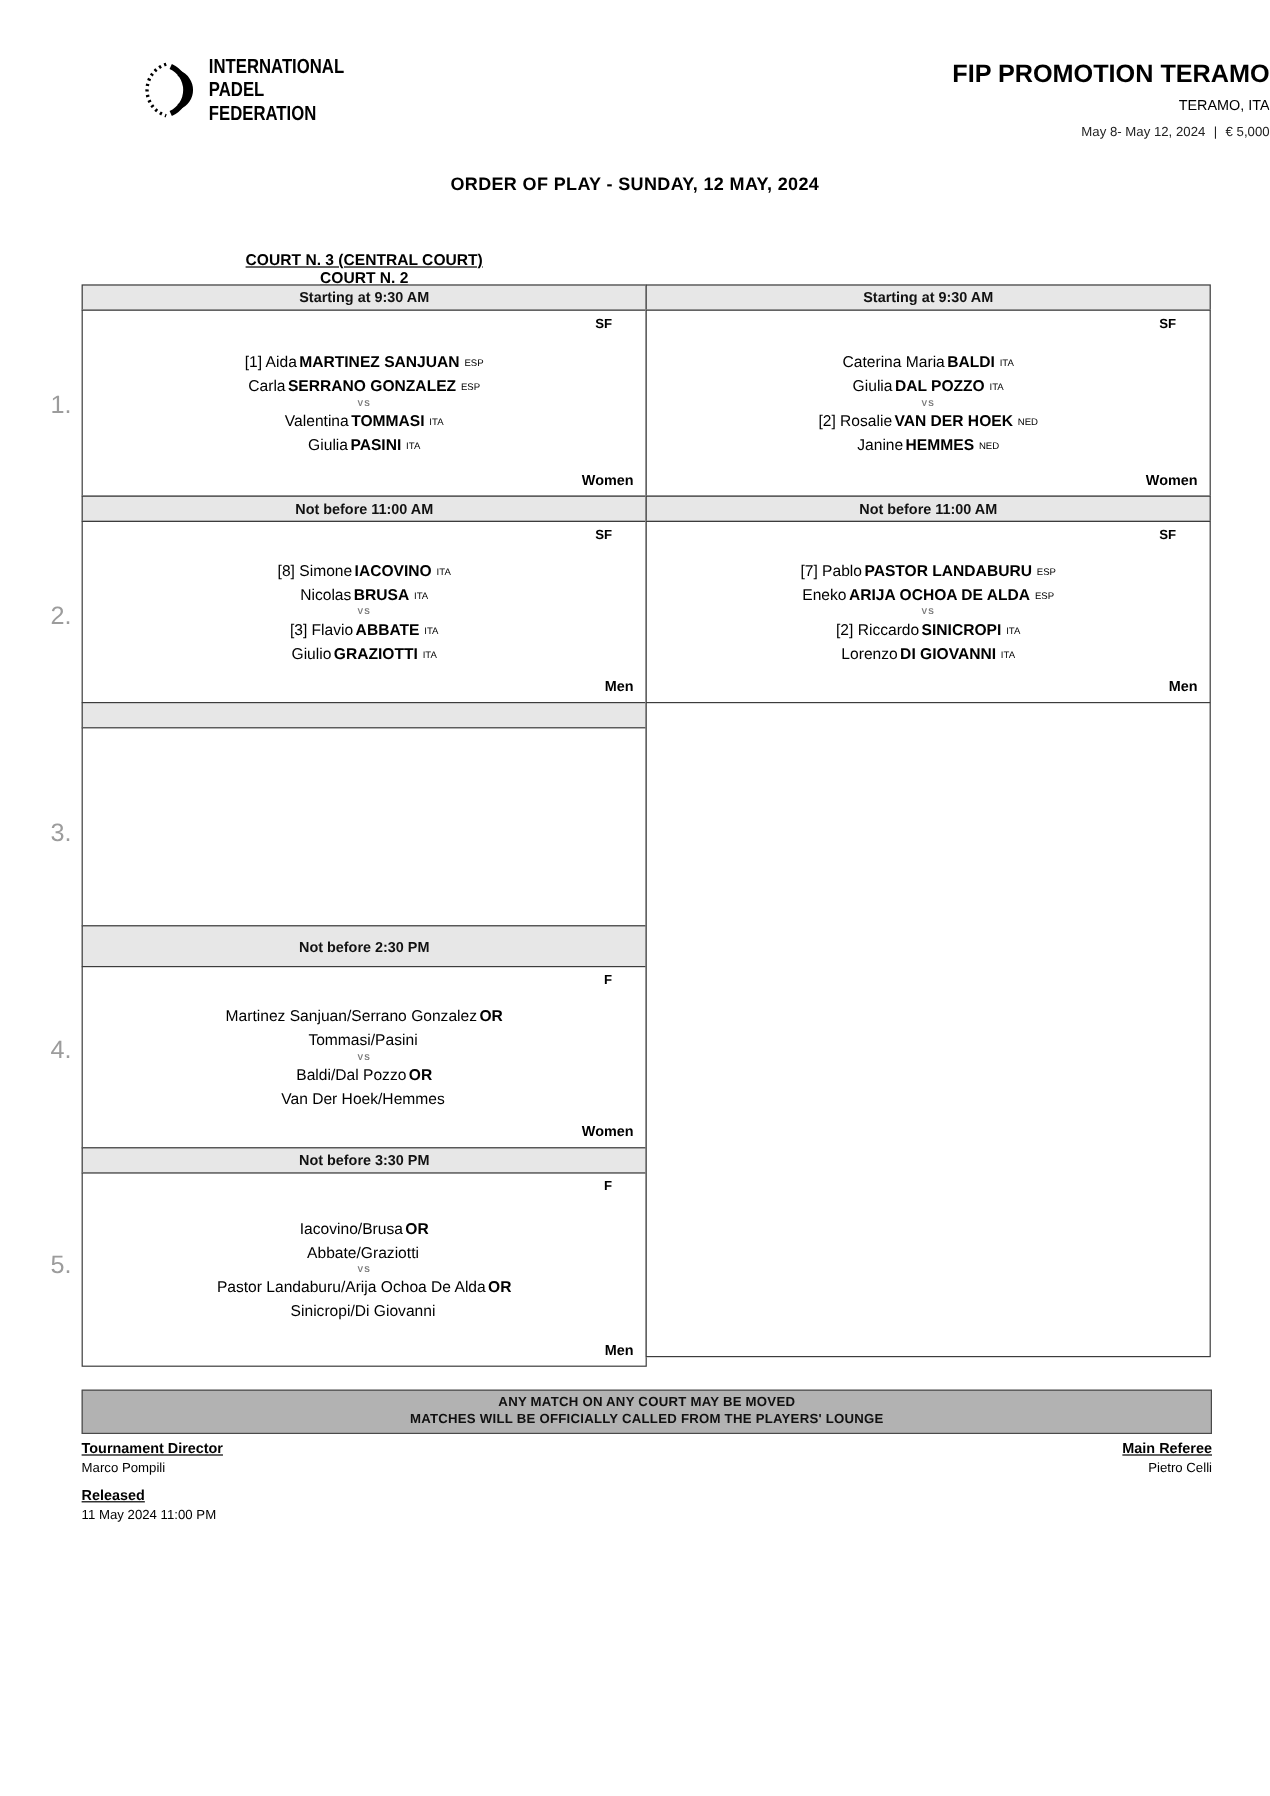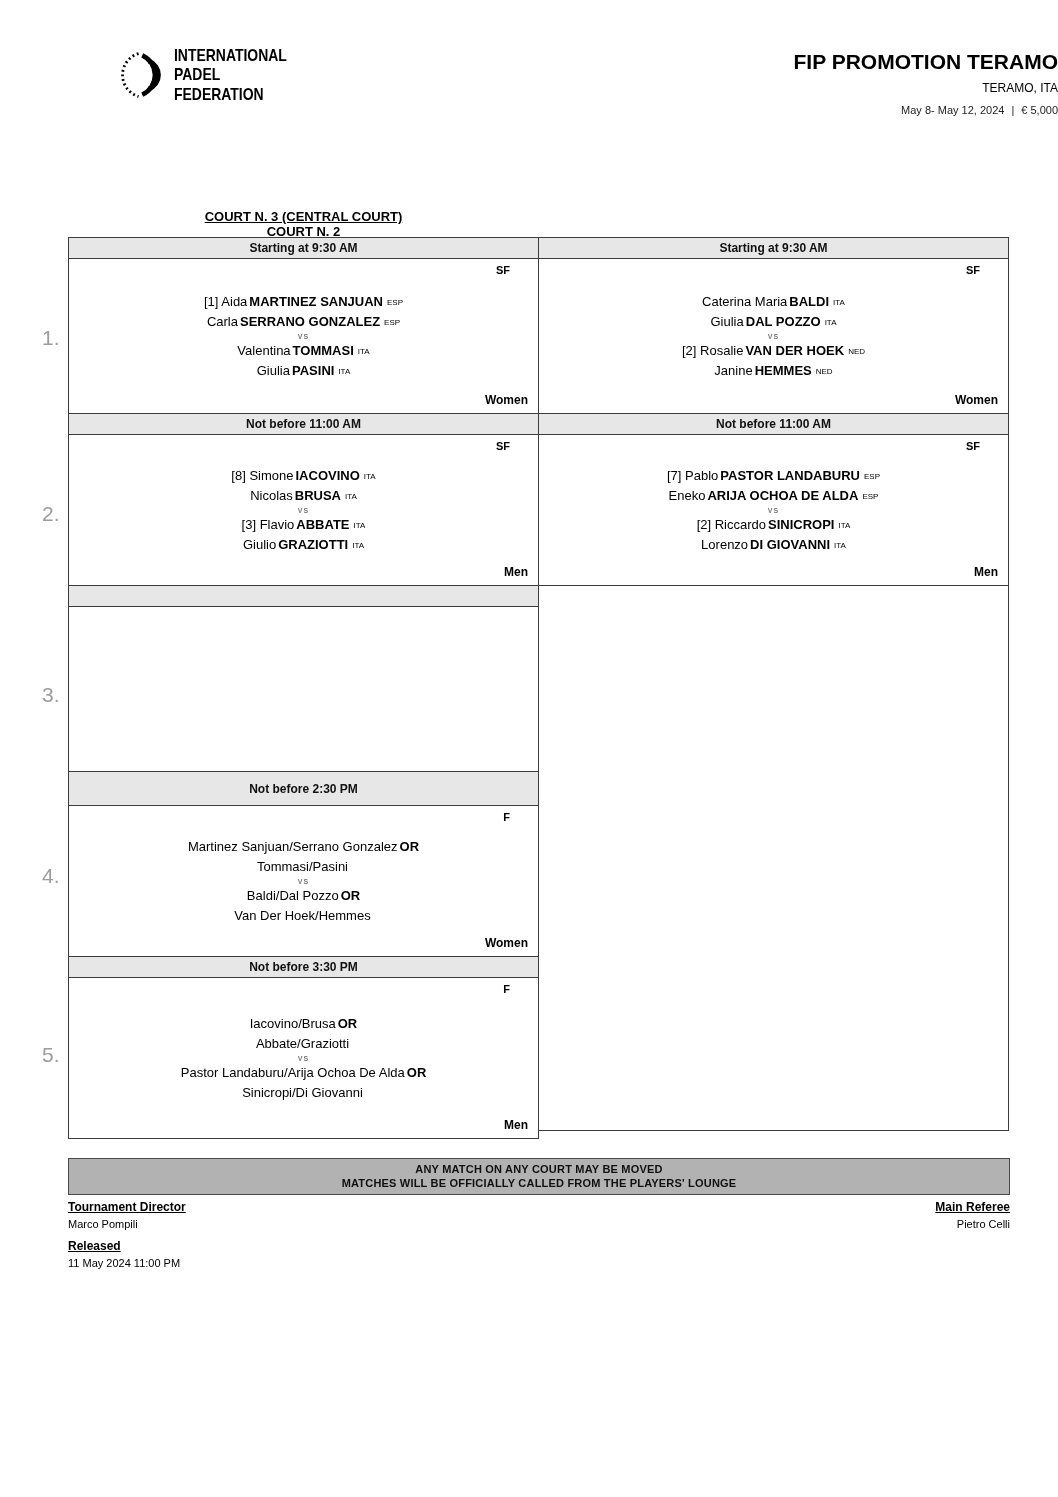--- a/index.html
+++ b/index.html
@@ -75,20 +75,21 @@
   </div>
 
   <div class="title-block">
     <div class="event-title">FIP PROMOTION TERAMO</div>
     <div class="event-location">TERAMO, ITA</div>
     <div class="event-meta">
       <span>May 8- May 12, 2024</span><span class="sep">|</span><span>€ 5,000</span>
     </div>
   </div>
 
+  <div class="order-title">ORDER OF PLAY - SUNDAY, 12 MAY, 2024</div>
 
   <div class="court-titles">
     <div class="court-title">COURT N. 3 (CENTRAL COURT)</div>
     <div class="court-title">COURT N. 2</div>
   </div>
 
   <div class="slotnum" style="top:326px">1.</div>
   <div class="slotnum" style="top:502px">2.</div>
   <div class="slotnum" style="top:683px">3.</div>
   <div class="slotnum" style="top:864px">4.</div>

